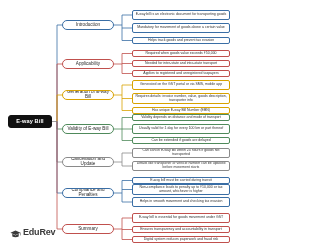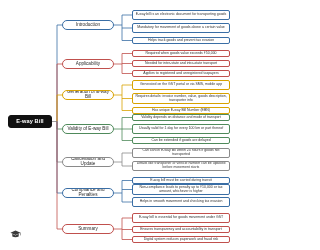--- a/index.html
+++ b/index.html
@@ -234,15 +234,16 @@
     </div>
 
   <div id="logo">
     <span class="cap">
       <svg viewBox="0 0 24 24" width="11" height="11">
         <path d="M12 3 L23 8 L12 13 L1 8 Z" fill="#3a3a3a"></path>
         <path d="M5 10.5 L5 16.5 Q12 20 19 16.5 L19 10.5 L12 14 Z" fill="#3a3a3a"></path>
         <rect x="22.2" y="8" width="1" height="6" fill="#3a3a3a"></rect>
       </svg>
     </span>
+    <span class="logo-text">EduRev</span>
   </div>
 
 </div>
 
 </body></html>

